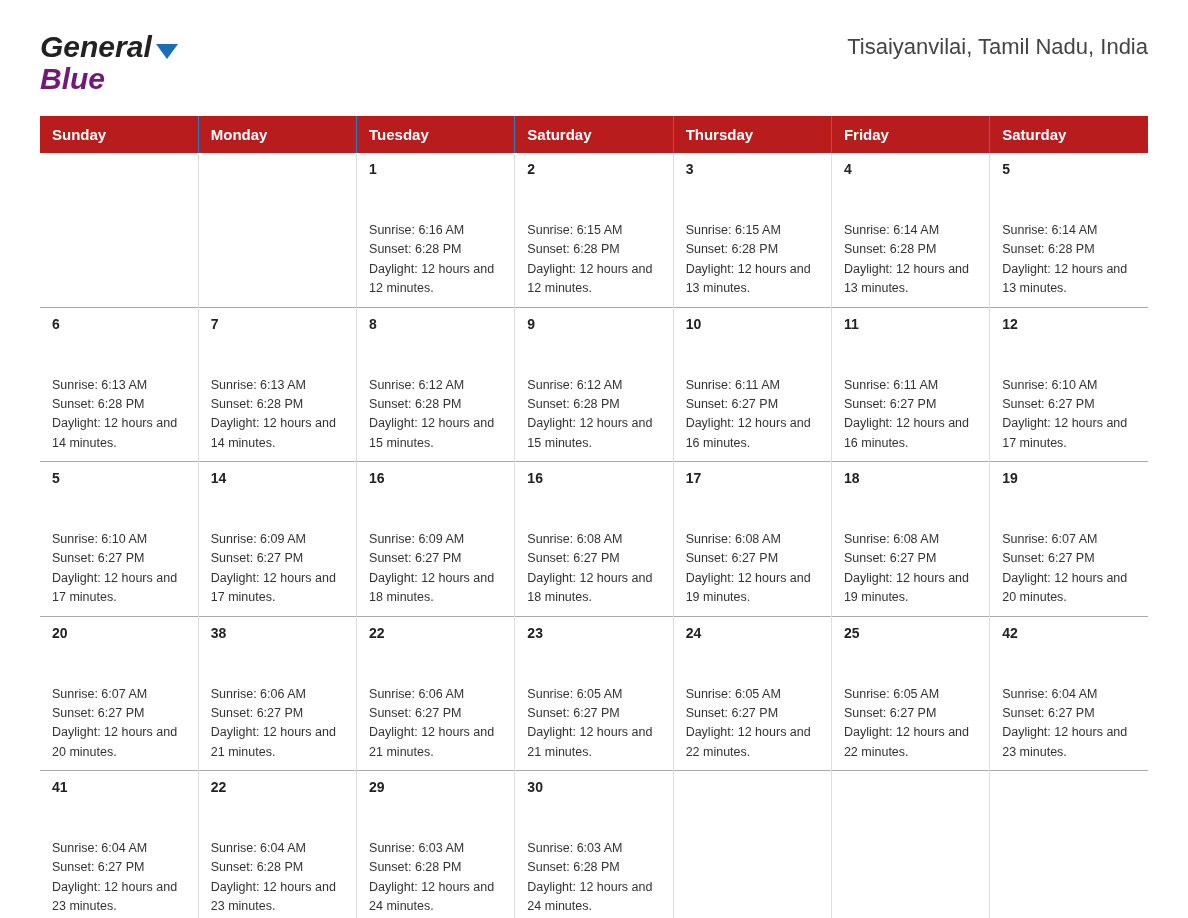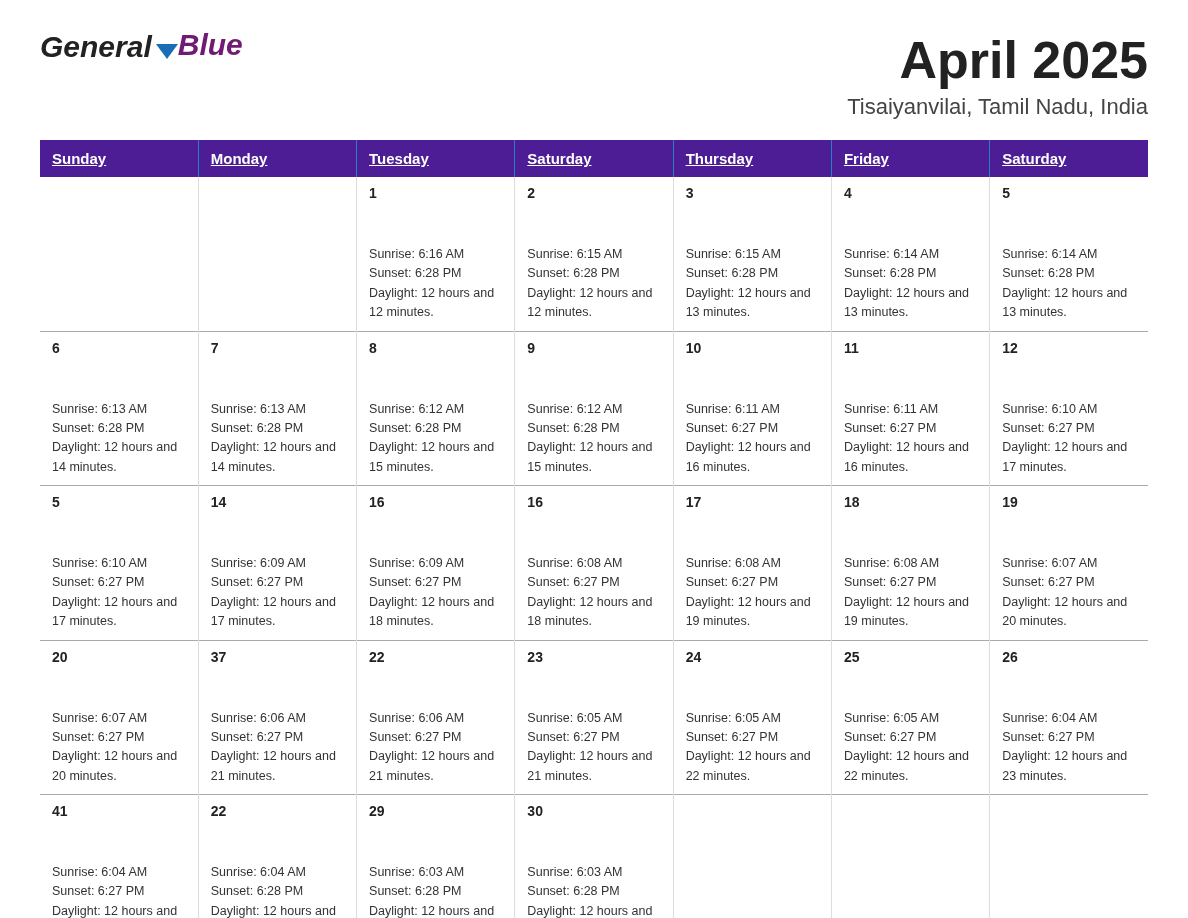--- a/index.html
+++ b/index.html
@@ -27,23 +27,22 @@
       font-size: 22px;
       font-weight: normal;
       color: #444;
       margin-top: 4px;
     }
     table {
       width: 100%;
       border-collapse: collapse;
     }
     thead tr {
-      background-color: #4c1d95;
+      background-color: #b91c1c;
       color: white;
-      text-decoration: underline;
     }
     thead th {
       padding: 10px 12px;
       text-align: left;
       font-size: 15px;
       font-weight: bold;
       border-right: 1px solid #2a7ec5;
     }
     thead th:last-child {
       border-right: none;
@@ -70,21 +69,21 @@
       margin-bottom: 4px;
     }
     .day-info {
       font-size: 12.5px;
       line-height: 1.55;
       color: #333;
       margin-top: 44px;
     }
     .logo-wrapper {
       display: flex;
-      flex-direction: row;
+      flex-direction: column;
       align-items: flex-start;
     }
     .logo-row1 {
       display: flex;
       align-items: center;
     }
     .logo-row1 span.gen {
       font-size: 30px;
       font-weight: bold;
       color: #222;
@@ -103,21 +102,20 @@
 
 <div class="header">
   <div class="logo-wrapper">
     <div class="logo-row1">
       <span class="gen" style="font-size:30px;font-weight:bold;color:#222;font-style:italic;">General</span>
       <span style="display:inline-block;width:0;height:0;border-left:11px solid transparent;border-right:11px solid transparent;border-top:15px solid #1a6eb5;margin-left:4px;margin-top:8px;"></span>
     </div>
     <div class="logo-row2" style="font-size:30px;font-weight:bold;color:#701a75;font-style:italic;margin-top:-2px;">Blue</div>
   </div>
   <div class="title-block">
-    <h1>April 2025</h1>
     <h2>Tisaiyanvilai, Tamil Nadu, India</h2>
   </div>
 </div>
 
 <table>
   <thead>
     <tr>
     <th>Sunday</th>
         <th>Monday</th>
         <th>Tuesday</th>
@@ -211,41 +209,41 @@
           <div class="day-number">19</div>
           <div class="day-info">Sunrise: 6:07 AM<br>Sunset: 6:27 PM<br>Daylight: 12 hours and 20 minutes.</div>
         </td>
       </tr>
       <tr>
         <td>
           <div class="day-number">20</div>
           <div class="day-info">Sunrise: 6:07 AM<br>Sunset: 6:27 PM<br>Daylight: 12 hours and 20 minutes.</div>
         </td>
         <td>
-          <div class="day-number">37</div>
+          <div class="day-number">38</div>
           <div class="day-info">Sunrise: 6:06 AM<br>Sunset: 6:27 PM<br>Daylight: 12 hours and 21 minutes.</div>
         </td>
         <td>
           <div class="day-number">22</div>
           <div class="day-info">Sunrise: 6:06 AM<br>Sunset: 6:27 PM<br>Daylight: 12 hours and 21 minutes.</div>
         </td>
         <td>
           <div class="day-number">23</div>
           <div class="day-info">Sunrise: 6:05 AM<br>Sunset: 6:27 PM<br>Daylight: 12 hours and 21 minutes.</div>
         </td>
         <td>
           <div class="day-number">24</div>
           <div class="day-info">Sunrise: 6:05 AM<br>Sunset: 6:27 PM<br>Daylight: 12 hours and 22 minutes.</div>
         </td>
         <td>
           <div class="day-number">25</div>
           <div class="day-info">Sunrise: 6:05 AM<br>Sunset: 6:27 PM<br>Daylight: 12 hours and 22 minutes.</div>
         </td>
         <td>
-          <div class="day-number">26</div>
+          <div class="day-number">42</div>
           <div class="day-info">Sunrise: 6:04 AM<br>Sunset: 6:27 PM<br>Daylight: 12 hours and 23 minutes.</div>
         </td>
       </tr>
       <tr>
         <td>
           <div class="day-number">41</div>
           <div class="day-info">Sunrise: 6:04 AM<br>Sunset: 6:27 PM<br>Daylight: 12 hours and 23 minutes.</div>
         </td>
         <td>
           <div class="day-number">22</div>

